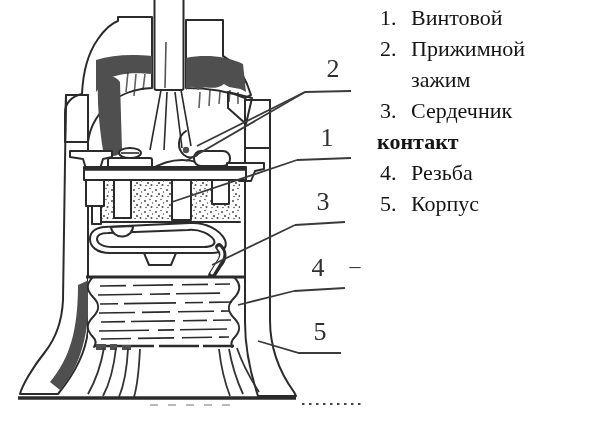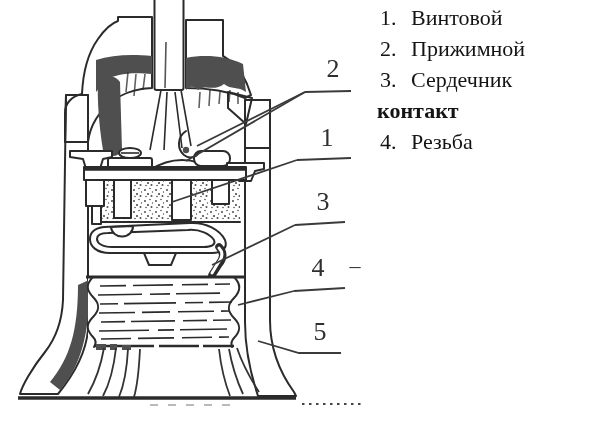--- a/index.html
+++ b/index.html
@@ -182,18 +182,20 @@
     <span class="callout" style="left:333px;top:70px">2</span>
     <span class="callout" style="left:323px;top:203px">3</span>
     <span class="callout" style="left:318px;top:269px">4</span>
     <span class="callout" style="left:355px;top:267px;font-size:22px">–</span>
     <span class="callout" style="left:320px;top:333px">5</span>
   </div>
 
   <div class="legend">
       <div class="lg-line"><span class="lg-num">1.</span><span>Винтовой</span></div>
       <div class="lg-line"><span class="lg-num">2.</span><span>Прижимной</span></div>
+      <div class="lg-cont indent">зажим</div>
       <div class="lg-line"><span class="lg-num">3.</span><span>Сердечник</span></div>
       <div class="lg-cont flush">контакт</div>
       <div class="lg-line"><span class="lg-num">4.</span><span>Резьба</span></div>
+      <div class="lg-line"><span class="lg-num">5.</span><span>Корпус</span></div>
     </div>
 
 </div>
 
 </body></html>

